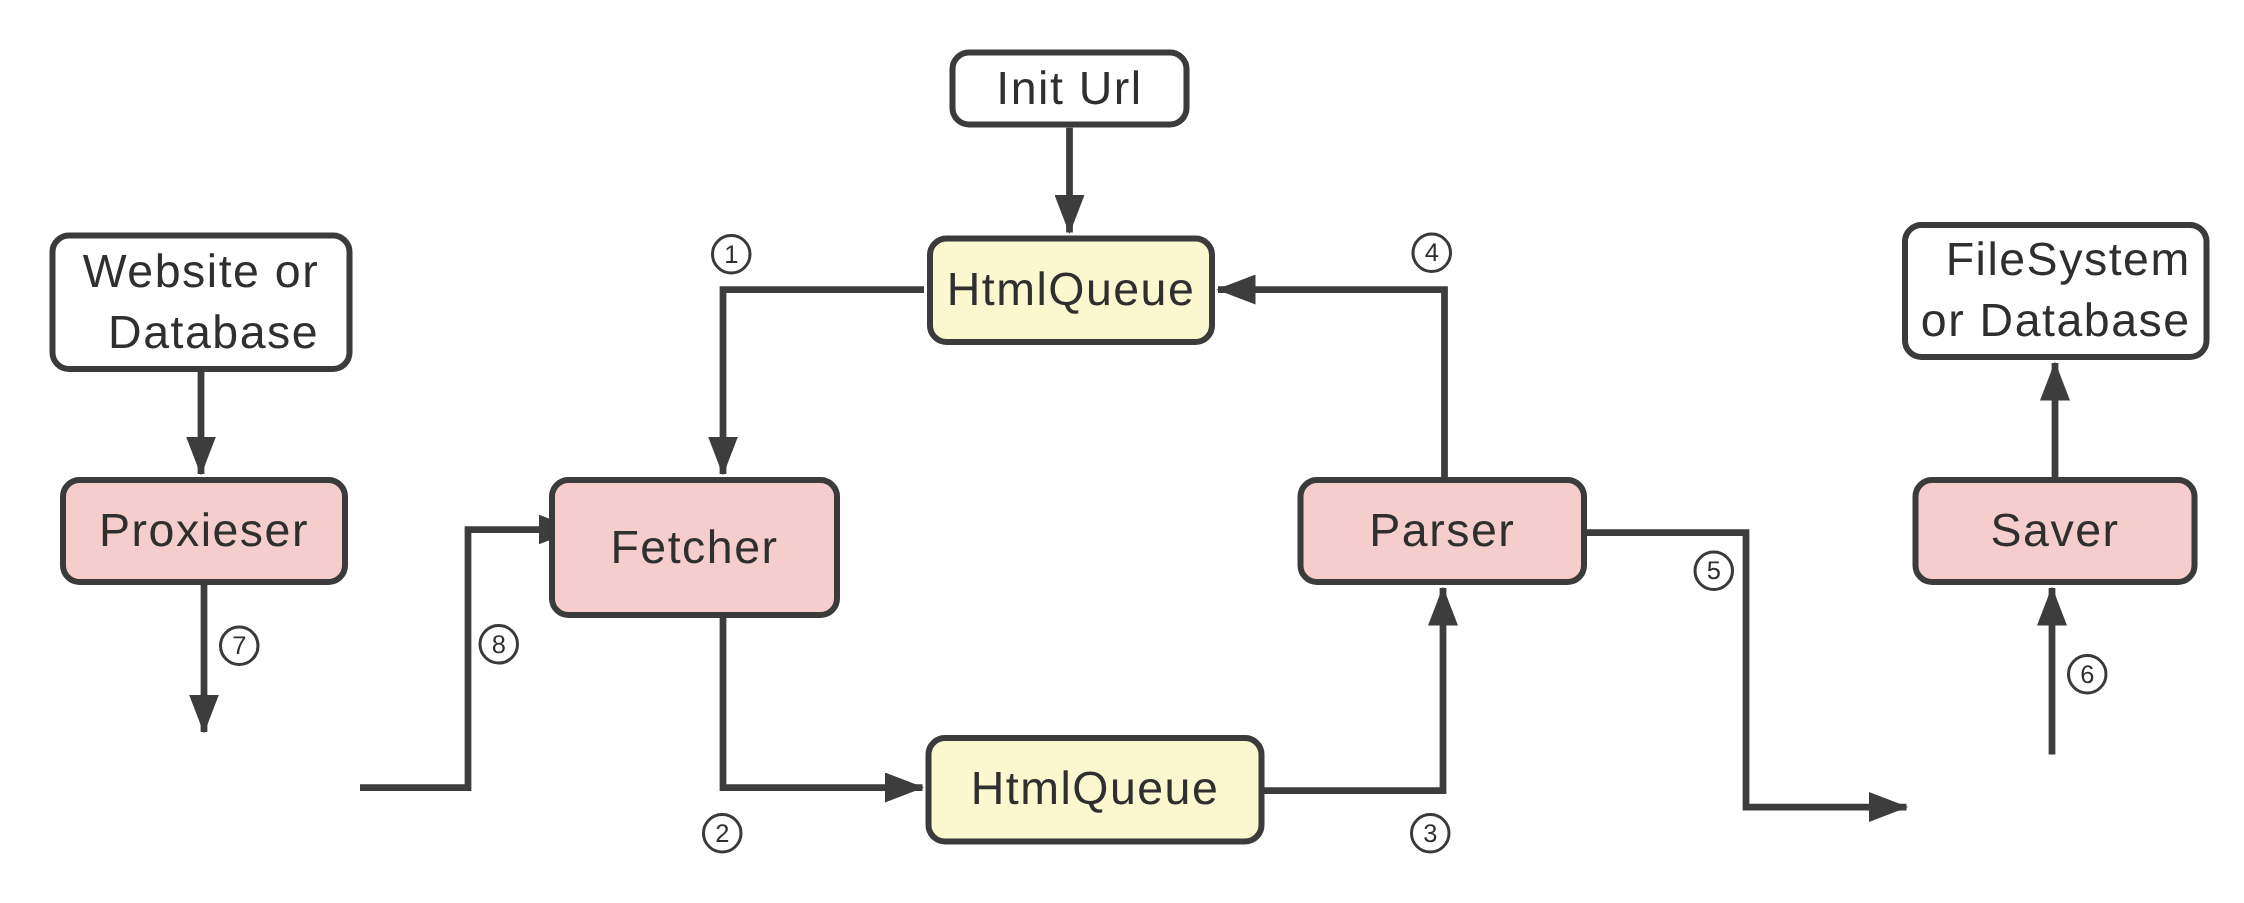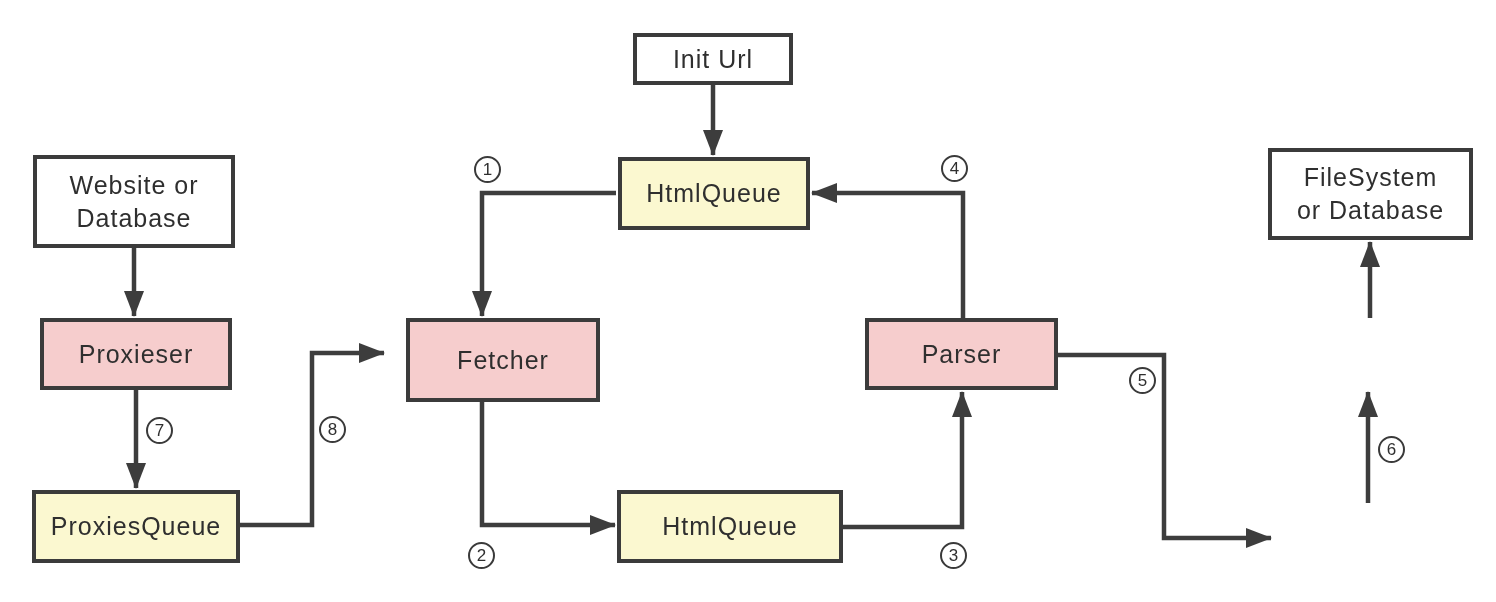--- a/index.html
+++ b/index.html
@@ -30,27 +30,27 @@
   }
   .edges-layer polyline {
     fill: none;
     stroke: var(--line);
     stroke-width: 4.5;
   }
   #arrowhead path { fill: var(--line); }
   .node {
     position: absolute;
     border: 4px solid var(--stroke);
-    border-radius: 0;
+    border-radius: 13px;
     display: flex;
     align-items: center;
     justify-content: center;
-    text-align: center;
+    text-align: right;
     color: var(--text);
-    font-size: 25px;
+    font-size: 31px;
     letter-spacing: 1px;
     line-height: 1.32;
     white-space: pre-line;
   }
   .node.io      { background: var(--io-fill); }
   .node.process { background: var(--process-fill); }
   .node.queue   { background: var(--queue-fill); }
   .step {
     position: absolute;
     width: 27px;
@@ -100,41 +100,41 @@
 
   <div class="node process" style="left:40px; top:318px; width:192px; height:72px">
     <span>Proxieser</span>
   </div>
 
   <div class="node io" style="left:33px; top:155px; width:202px; height:93px">
     <span>Website or
 Database</span>
   </div>
 
-  <div class="node queue" style="left:32px; top:490px; width:208px; height:73px">
-    <span>ProxiesQueue</span>
-  </div>
 
-  <div class="node process" style="left:406px; top:318px; width:194px; height:84px">
+  <div class="node process" style="left:366px; top:318px; width:194px; height:94px">
     <span>Fetcher</span>
   </div>
 
   <div class="node queue" style="left:617px; top:490px; width:226px; height:73px">
     <span>HtmlQueue</span>
   </div>
 
   <div class="node process" style="left:865px; top:318px; width:193px; height:72px">
     <span>Parser</span>
   </div>
 
   <div class="node io" style="left:1268px; top:148px; width:205px; height:92px">
     <span>FileSystem
 or Database</span>
   </div>
 
+  <div class="node process" style="left:1275px; top:318px; width:190px; height:72px">
+    <span>Saver</span>
+  </div>
 
 
   <span class="step" style="left:474px; top:156px">1</span>
   <span class="step" style="left:468px; top:542px">2</span>
   <span class="step" style="left:940px; top:542px">3</span>
   <span class="step" style="left:941px; top:155px">4</span>
   <span class="step" style="left:1129px; top:367px">5</span>
   <span class="step" style="left:1378px; top:436px">6</span>
   <span class="step" style="left:146px; top:417px">7</span>
   <span class="step" style="left:319px; top:416px">8</span>

